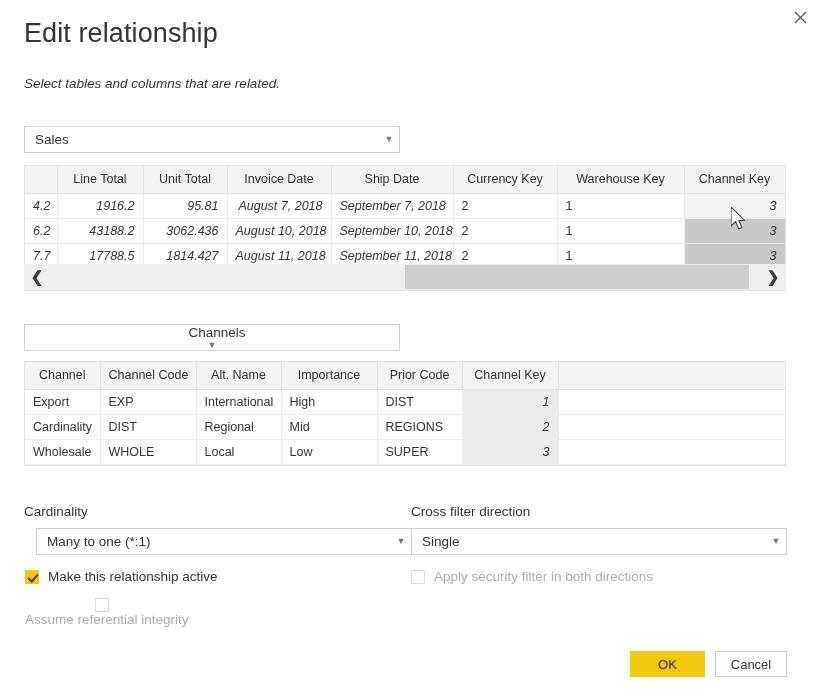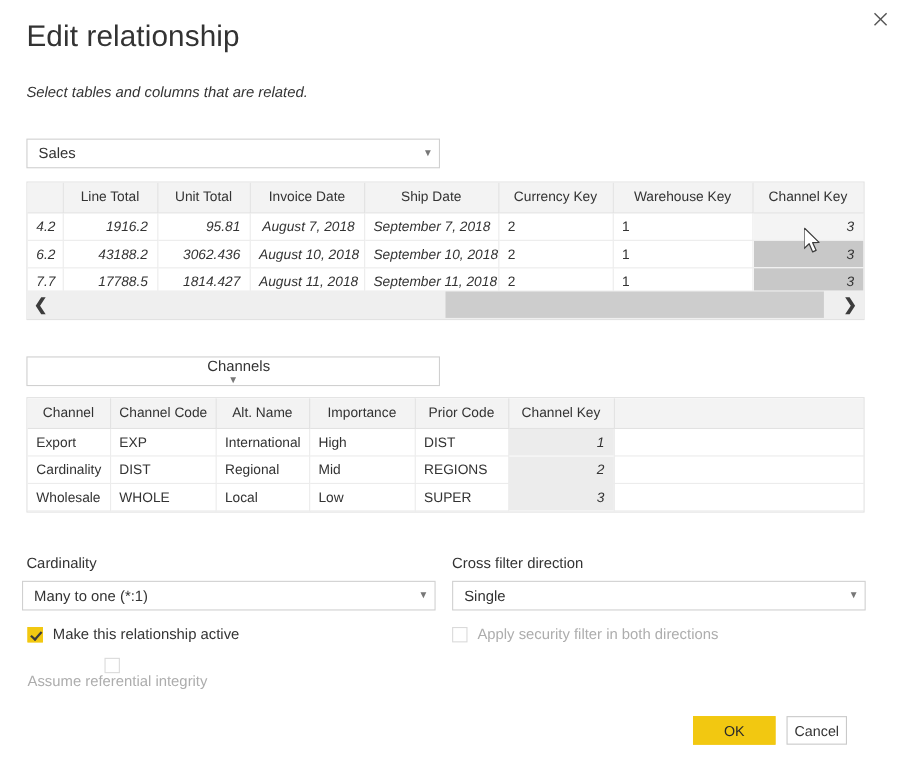--- a/index.html
+++ b/index.html
@@ -211,21 +211,21 @@
     cursor: pointer;
   }
   .combo .cb-label {
     padding-left: 10px;
     font-size: 13.5px;
     color: #333333;
     flex: 1;
     white-space: nowrap;
     overflow: hidden;
   }
-  #cardinality-combo { left: 20px; top: 528px; width: 376px; }
+  #cardinality-combo { left: 36px; top: 528px; width: 376px; }
   #crossfilter-combo { left: 411px; top: 528px; width: 376px; }
 
   
   .chk-row {
     position: absolute;
     display: flex;
     align-items: center;
     font-size: 13.5px;
     cursor: pointer;
   }
@@ -278,21 +278,21 @@
     left: 630px;
     top: 651px;
     width: 75px;
     background: #f2c811;
     border: 1px solid #f2c811;
     color: #2b2b2b;
   }
   #cancel-button {
     left: 715px;
     top: 651px;
-    width: 55px;
+    width: 72px;
     background: #ffffff;
     border: 1px solid #c9c9c9;
     color: #333333;
   }
 
   
   .cursor {
     position: absolute;
     left: 731px;
     top: 207px;

